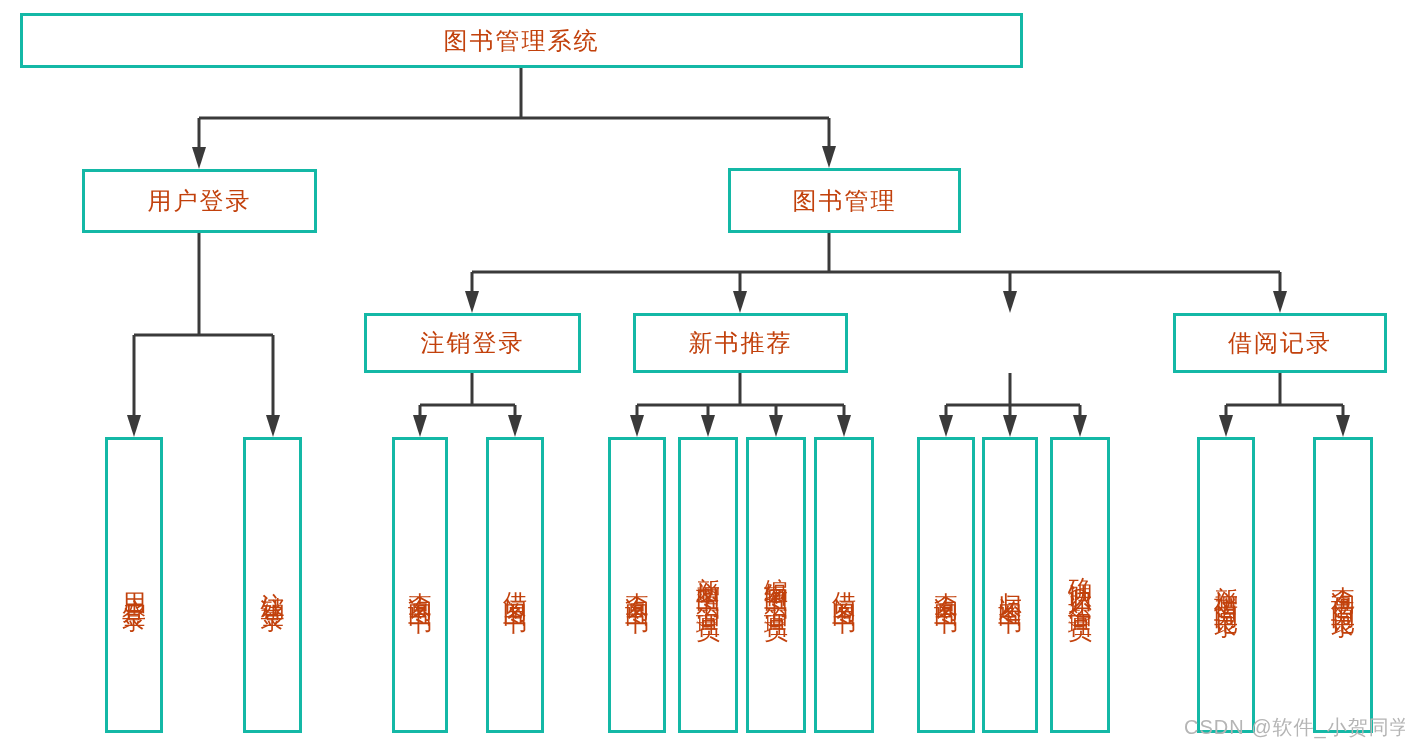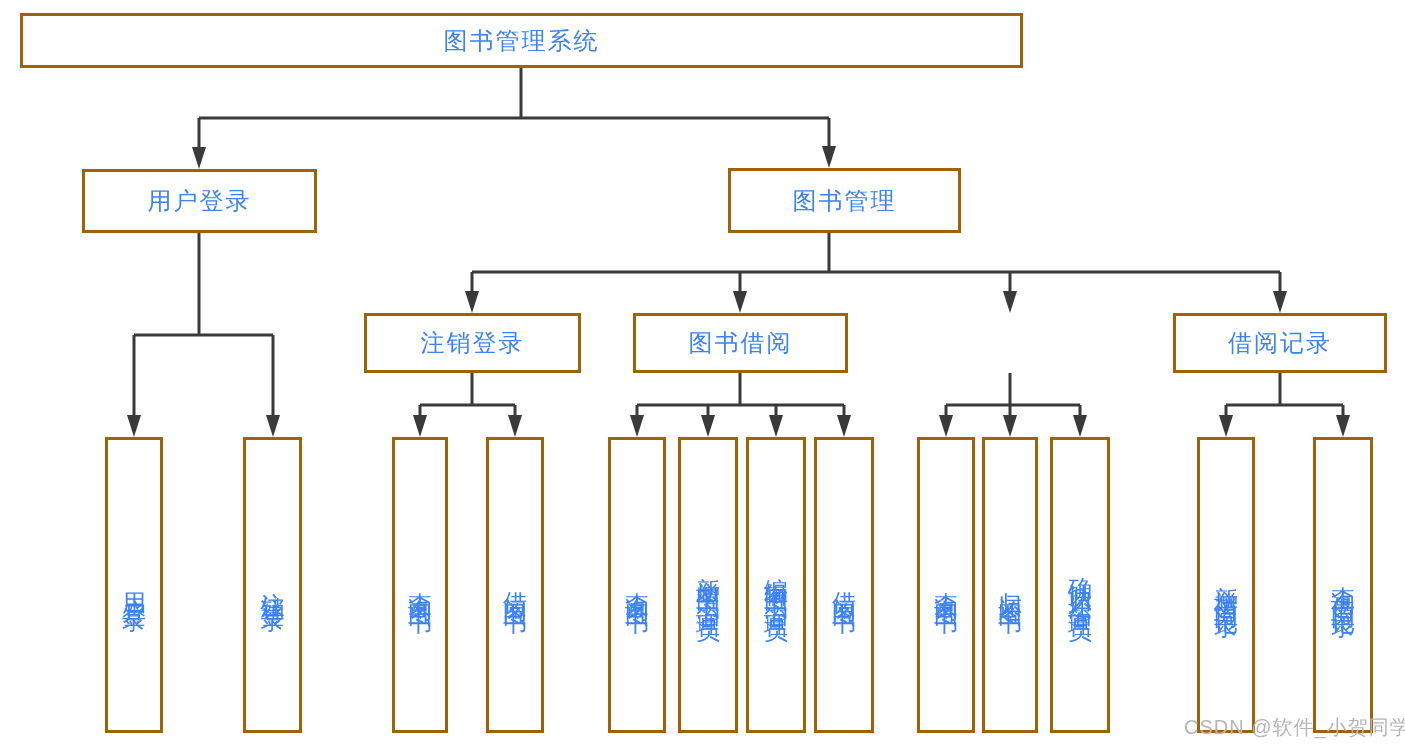--- a/index.html
+++ b/index.html
@@ -7,26 +7,26 @@
     position:relative;
     width:1405px;height:747px;
     background:#ffffff;
     overflow:hidden;
     font-family:"Liberation Sans", sans-serif;
   }
   .stage svg{position:absolute;left:0;top:0;z-index:1;}
   .node{
     position:absolute;
     box-sizing:border-box;
-    border:3px solid #a16207;
+    border:3px solid #14b8a6;
     background:#ffffff;
     display:flex;
     align-items:center;
     justify-content:center;
-    color:#3b82f6;
+    color:#c2410c;
     z-index:2;
   }
   .h{font-size:24px;letter-spacing:2px;}
   .v{font-size:24px;}
   .v .vtext{
     writing-mode:vertical-rl;
     text-orientation:mixed;
     letter-spacing:6px;
     line-height:1;
   }
@@ -99,21 +99,21 @@
       <polygon points="1219,415 1233,415 1226,437" fill="#3a3a3a"></polygon>
       <polygon points="1336,415 1350,415 1343,437" fill="#3a3a3a"></polygon>
     </svg>
 
   <div class="node h" style="left:20px;top:13px;width:1003px;height:55px">图书管理系统</div>
 
   <div class="node h" style="left:82px;top:169px;width:235px;height:64px">用户登录</div>
   <div class="node h" style="left:728px;top:168px;width:233px;height:65px">图书管理</div>
 
   <div class="node h" style="left:364px;top:313px;width:217px;height:60px">注销登录</div>
-  <div class="node h" style="left:633px;top:313px;width:215px;height:60px">图书借阅</div>
+  <div class="node h" style="left:633px;top:313px;width:215px;height:60px">新书推荐</div>
   <div class="node h" style="left:1173px;top:313px;width:214px;height:60px">借阅记录</div>
 
   <div class="node v" style="left:105px;top:437px;width:58px;height:296px">
     <span class="vtext">用户登录</span>
   </div>
   <div class="node v" style="left:243px;top:437px;width:59px;height:296px">
     <span class="vtext">注销登录</span>
   </div>
 
   <div class="node v" style="left:392px;top:437px;width:56px;height:296px">

